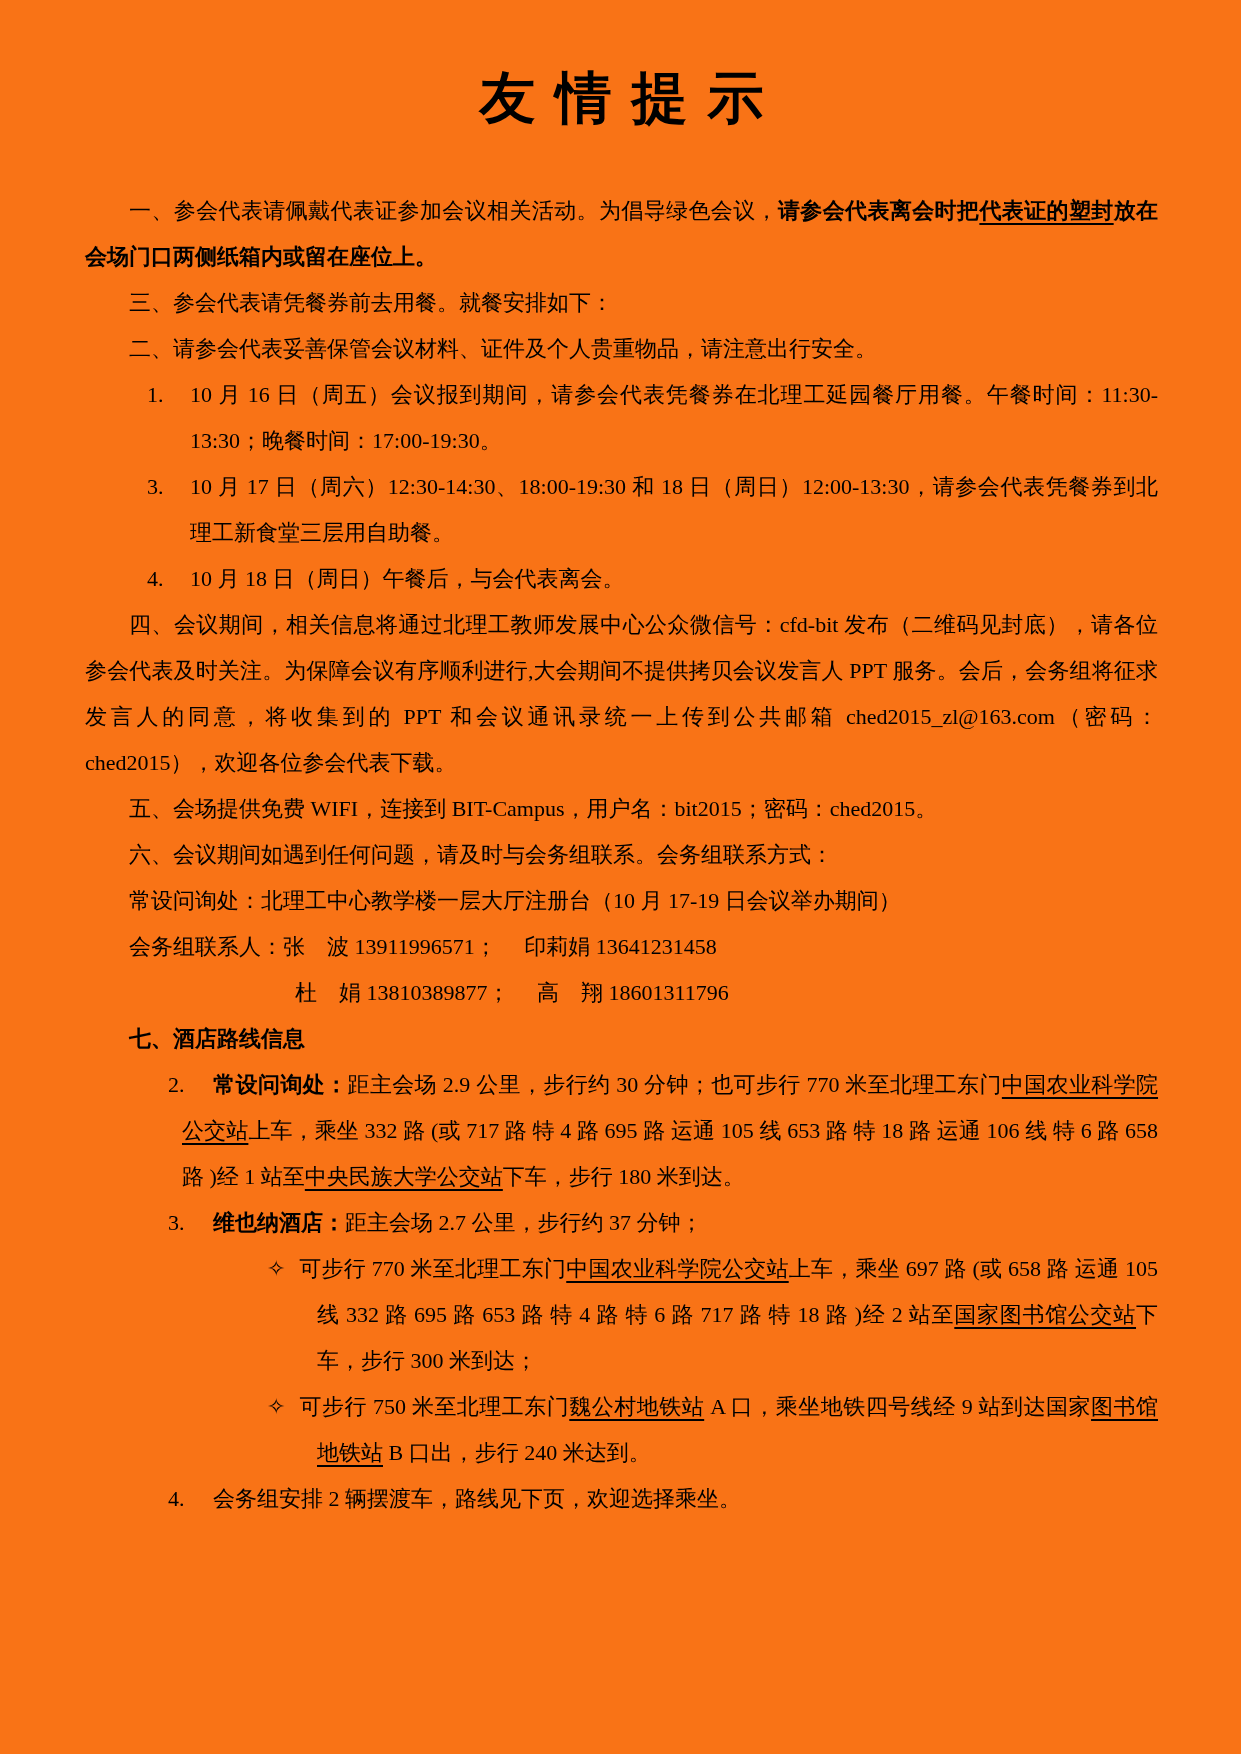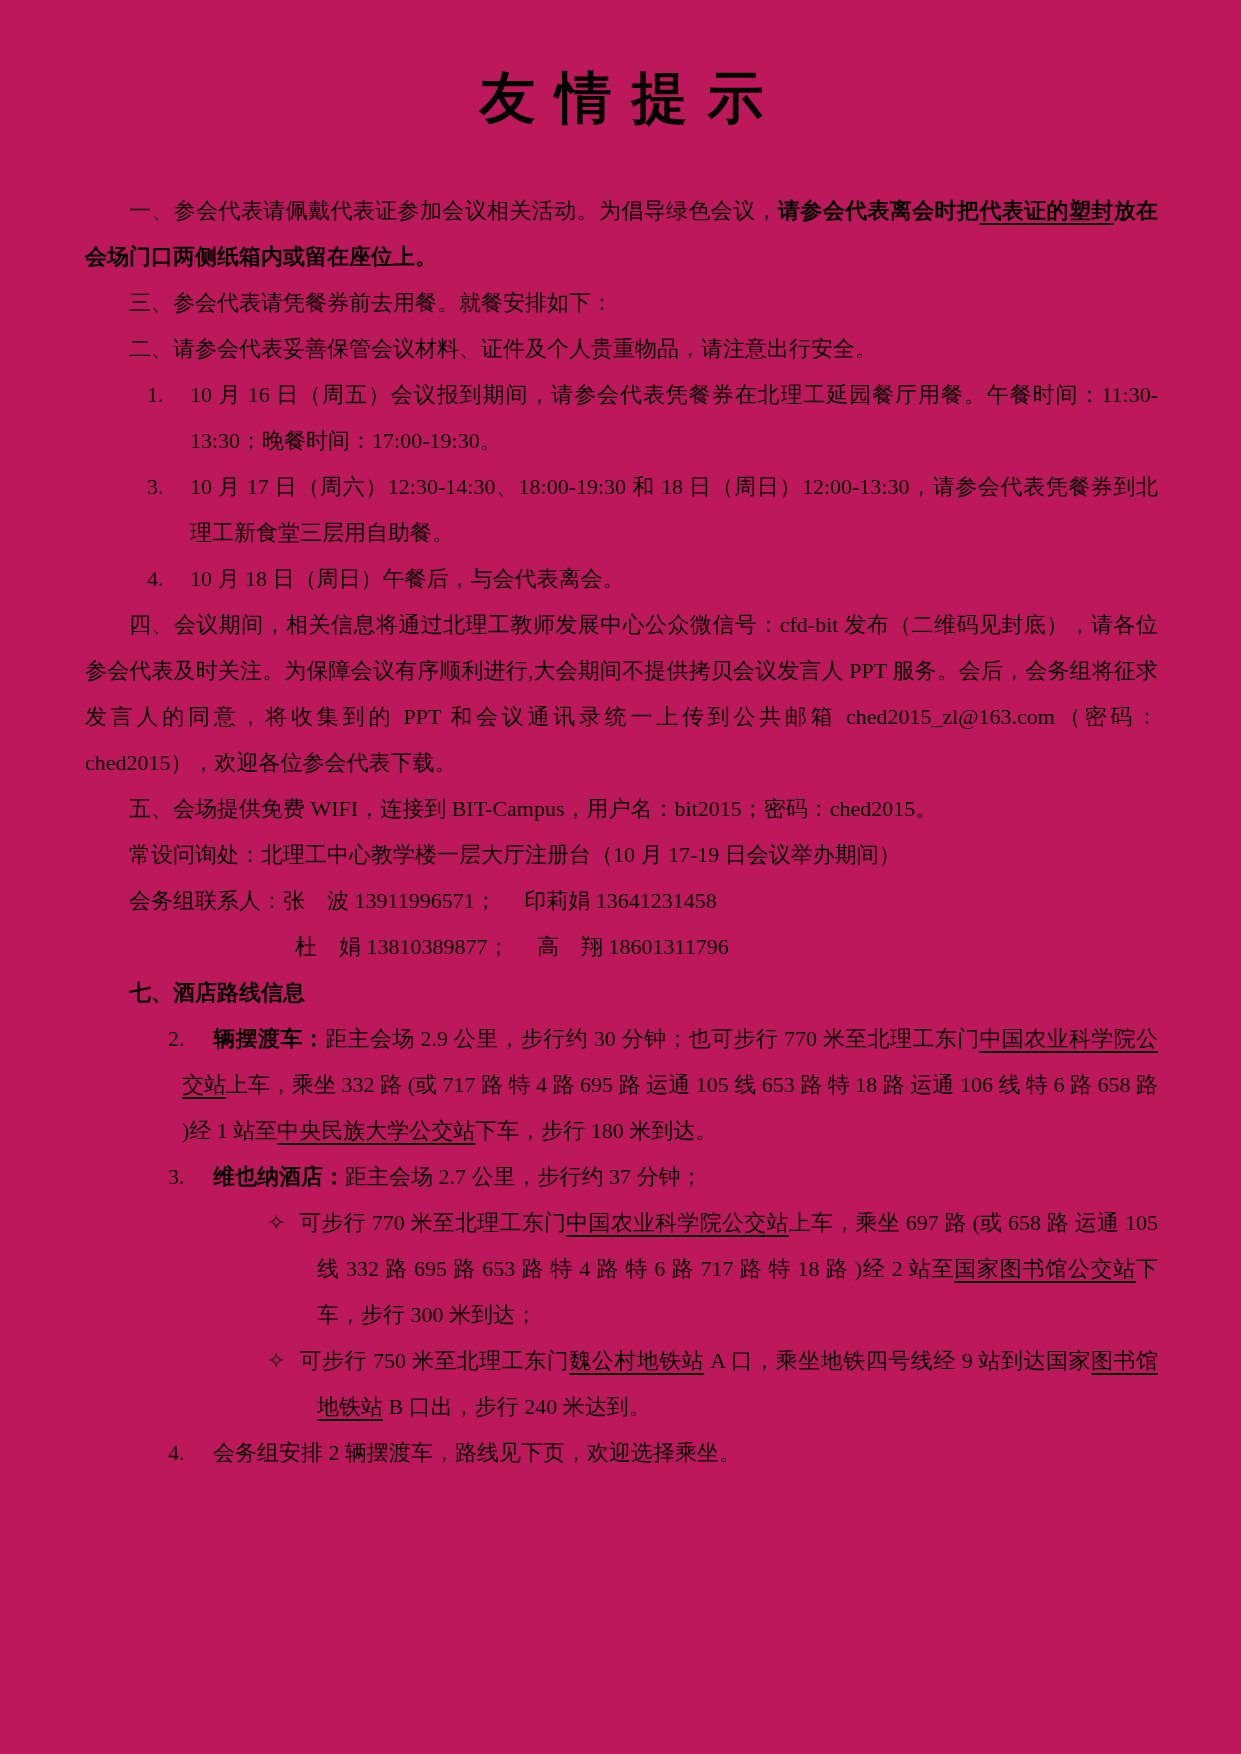--- a/index.html
+++ b/index.html
@@ -1,20 +1,20 @@
 <!DOCTYPE html>
 <html><head>
 <meta charset="utf-8">
 <style>
   html,body{margin:0;padding:0;background:#e8e8e8;}
   .page{
     position:relative;
     width:1241px;height:1754px;
     margin:0 auto;
-    background:#be185d;
+    background:#f97316;
     box-sizing:border-box;
     padding:62px 83px 0 85px;
     font-family:"Liberation Serif","DejaVu Serif",serif;
     font-size:22px;
     line-height:46px;
     color:#000000;
   }
   .doc-title{
     margin:0 0 54px 0;
     text-align:center;
@@ -45,23 +45,24 @@
 
   <div>
     <p class="para"><span>一、参会代表请佩戴代表证参加会议相关活动。为倡导绿色会议，</span><span class="b">请参会代表离会时把</span><span class="b u">代表证的塑封</span><span class="b">放在会场门口两侧纸箱内或留在座位上。</span></p>
     <p class="para"><span>三、参会代表请凭餐券前去用餐。就餐安排如下：</span></p>
     <p class="para"><span>二、请参会代表妥善保管会议材料、证件及个人贵重物品，请注意出行安全。</span></p>
     <p class="list1"><span class="num">1.</span><span>10 月 16 日（周五）会议报到期间，请参会代表凭餐券在北理工延园餐厅用餐。午餐时间：11:30-13:30；晚餐时间：17:00-19:30。</span></p>
     <p class="list1"><span class="num">3.</span><span>10 月 17 日（周六）12:30-14:30、18:00-19:30 和 18 日（周日）12:00-13:30，请参会代表凭餐券到北理工新食堂三层用自助餐。</span></p>
     <p class="list1"><span class="num">4.</span><span>10 月 18 日（周日）午餐后，与会代表离会。</span></p>
     <p class="para"><span>四、会议期间，相关信息将通过北理工教师发展中心公众微信号：cfd-bit 发布（二维码见封底），请各位参会代表及时关注。为保障会议有序顺利进行,大会期间不提供拷贝会议发言人 PPT 服务。会后，会务组将征求发言人的同意，将收集到的 PPT 和会议通讯录统一上传到公共邮箱 ched2015_zl@163.com（密码：ched2015），欢迎各位参会代表下载。</span></p>
     <p class="para"><span>五、会场提供免费 WIFI，连接到 BIT-Campus，用户名：bit2015；密码：ched2015。</span></p>
+    <p class="para"><span>六、会议期间如遇到任何问题，请及时与会务组联系。会务组联系方式：</span></p>
     <p class="para"><span>常设问询处：北理工中心教学楼一层大厅注册台（10 月 17-19 日会议举办期间）</span></p>
     <p class="para"><span>会务组联系人：张　波 13911996571；　 印莉娟 13641231458</span></p>
     <p class="contact2"><span>杜　娟 13810389877；　 高　翔 18601311796</span></p>
     <p class="para"><span class="b">七、酒店路线信息</span></p>
-    <p class="hotel"><span class="num">2.</span><span class="b">辆摆渡车：</span><span>距主会场 2.9 公里，步行约 30 分钟；也可步行 770 米至北理工东门</span><span class="u">中国农业科学院公交站</span><span>上车，乘坐 332 路 (或 717 路 特 4 路 695 路 运通 105 线 653 路 特 18 路 运通 106 线 特 6 路 658 路 )经 1 站至</span><span class="u">中央民族大学公交站</span><span>下车，步行 180 米到达。</span></p>
+    <p class="hotel"><span class="num">2.</span><span class="b">常设问询处：</span><span>距主会场 2.9 公里，步行约 30 分钟；也可步行 770 米至北理工东门</span><span class="u">中国农业科学院公交站</span><span>上车，乘坐 332 路 (或 717 路 特 4 路 695 路 运通 105 线 653 路 特 18 路 运通 106 线 特 6 路 658 路 )经 1 站至</span><span class="u">中央民族大学公交站</span><span>下车，步行 180 米到达。</span></p>
     <p class="hotel"><span class="num">3.</span><span class="b">维也纳酒店：</span><span>距主会场 2.7 公里，步行约 37 分钟；</span></p>
     <p class="diamond"><span class="dia">✧</span><span>可步行 770 米至北理工东门</span><span class="u">中国农业科学院公交站</span><span>上车，乘坐 697 路 (或 658 路 运通 105 线 332 路 695 路 653 路 特 4 路 特 6 路 717 路 特 18 路 )经 2 站至</span><span class="u">国家图书馆公交站</span><span>下车，步行 300 米到达；</span></p>
     <p class="diamond"><span class="dia">✧</span><span>可步行 750 米至北理工东门</span><span class="u">魏公村地铁站</span><span> A 口，乘坐地铁四号线经 9 站到达国家</span><span class="u">图书馆地铁站</span><span> B 口出，步行 240 米达到。</span></p>
     <p class="hotel"><span class="num">4.</span><span>会务组安排 2 辆摆渡车，路线见下页，欢迎选择乘坐。</span></p>
   </div>
 </div>
 
 </body></html>

